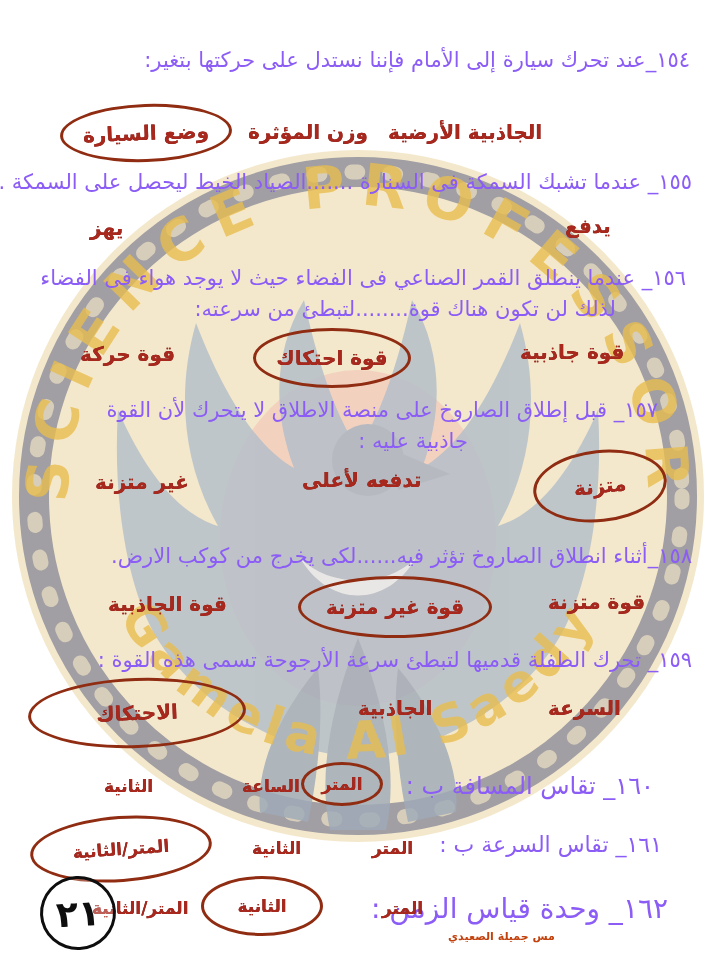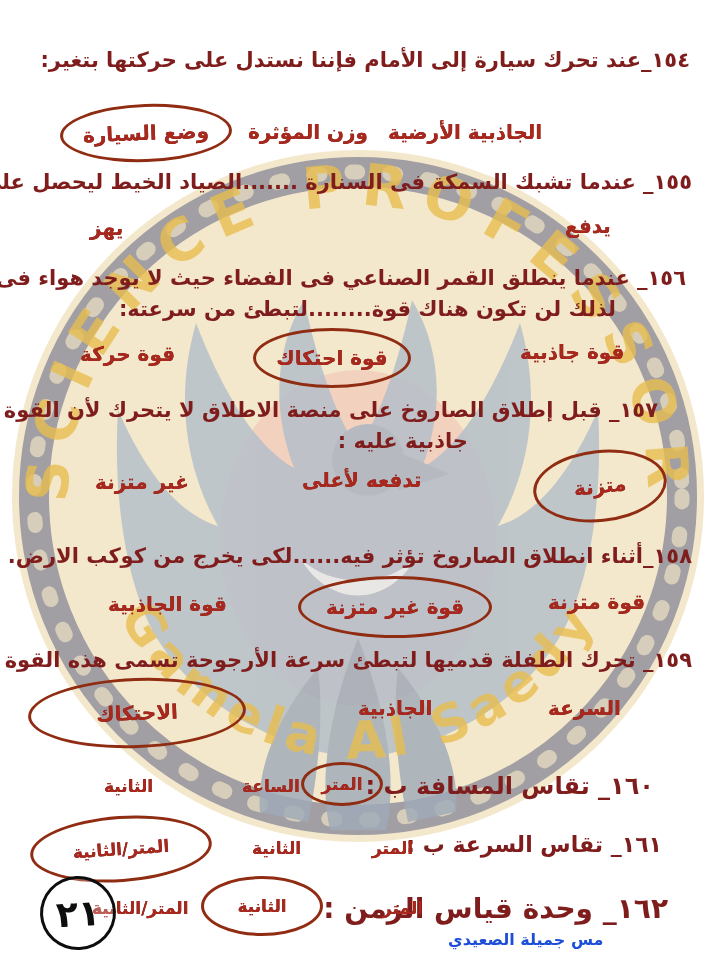--- a/index.html
+++ b/index.html
@@ -14,22 +14,22 @@
     direction:rtl;
   }
   
   .wm{
     position:absolute;left:0;top:138px;
     pointer-events:none;
   }
   
   .qtext{
     position:absolute;
-    color:#7f1d1d;
-    font-weight:bold;
+    color:#8b5cf6;
+    font-weight:normal;
     font-size:21px;
     white-space:nowrap;
     letter-spacing:0px;
   }
   .opt{
     position:absolute;
     color:#a8281e;
     font-weight:bold;
     font-size:20px;
     white-space:nowrap;
@@ -42,21 +42,21 @@
     border-radius:50%;
     box-sizing:border-box;
     background:transparent;
   }
   .rot-m2{transform:rotate(-2deg);}
   .rot-m4{transform:rotate(-4deg);}
   .rot-m6{transform:rotate(-6deg);}
   
   .credit{
     position:absolute;
-    font-size:16px;font-weight:bold;color:#1d4ed8;
+    font-size:11px;font-weight:bold;color:#c2410c;
     white-space:nowrap;
   }
   .page-num{
     position:absolute;
     border:3.5px solid #0e0e0e;
     border-radius:50%;
     display:flex;align-items:center;justify-content:center;
     font-size:36px;font-weight:bold;color:#0e0e0e;
     box-sizing:border-box;
     transform:rotate(-3deg);

